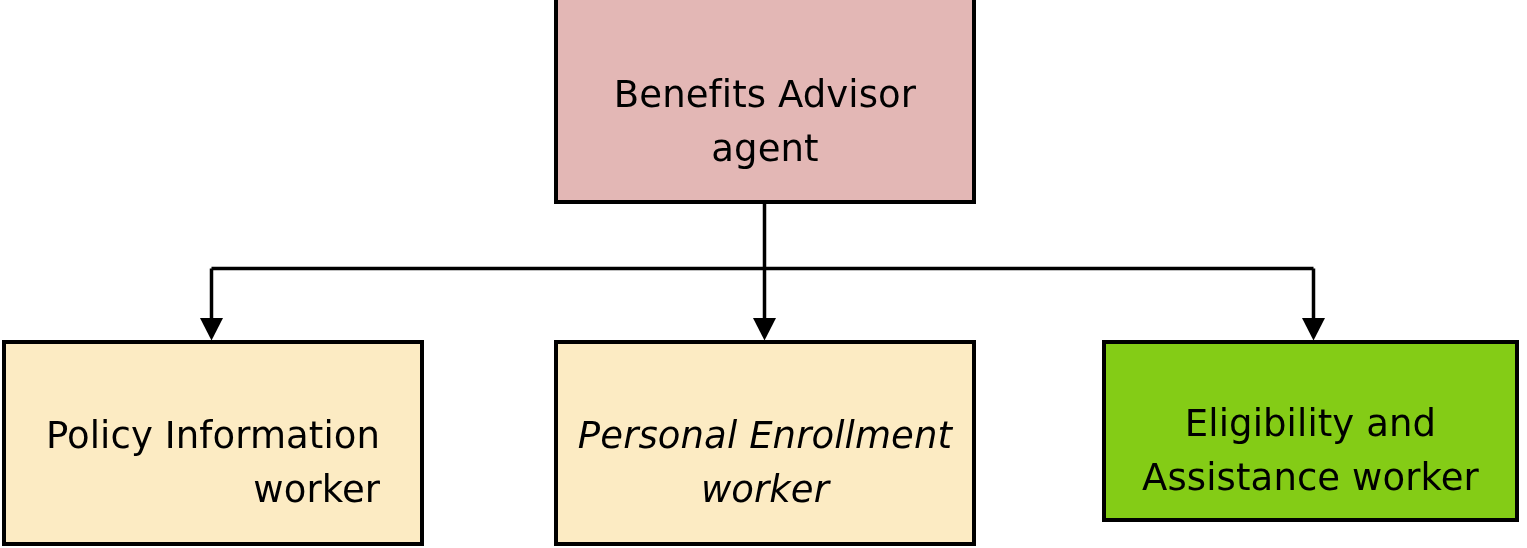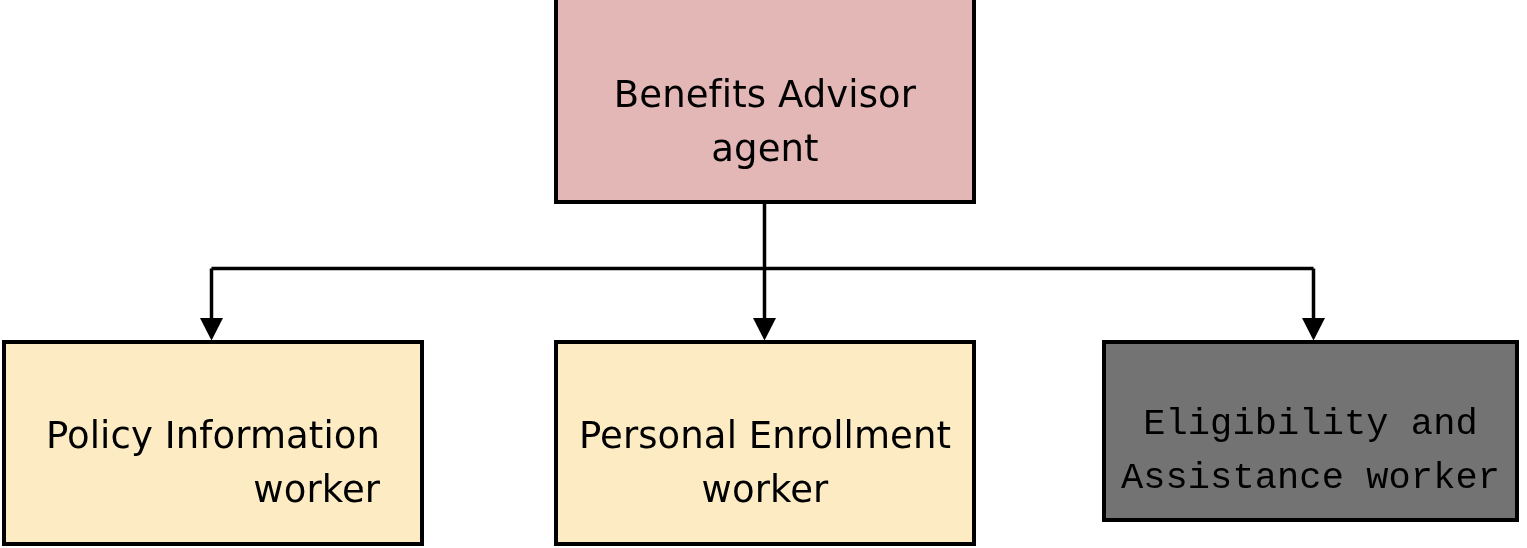--- a/index.html
+++ b/index.html
@@ -67,28 +67,28 @@
     height: 206px;
     background: #FCEBC3;
     text-align: right;
   }
   #node-worker-enrollment {
     left: 554px;
     top: 340px;
     width: 422px;
     height: 206px;
     background: #FCEBC3;
+    font-style: italic;
   }
   #node-worker-eligibility {
     left: 1102px;
     top: 340px;
     width: 417px;
     height: 182px;
-    background: #737373;
-    font-family: Liberation Mono, monospace;
+    background: #84cc16;
   }
 </style>
 </head>
 <body>
 
 <div id="diagram-root">
 
   <svg id="connector-layer" width="1527" height="548" viewBox="0 0 1527 548" xmlns="http://www.w3.org/2000/svg">
     <defs>
       <marker id="arrowhead-down" markerWidth="10" markerHeight="9" refX="5" refY="8.6" orient="auto" markerUnits="userSpaceOnUse">

